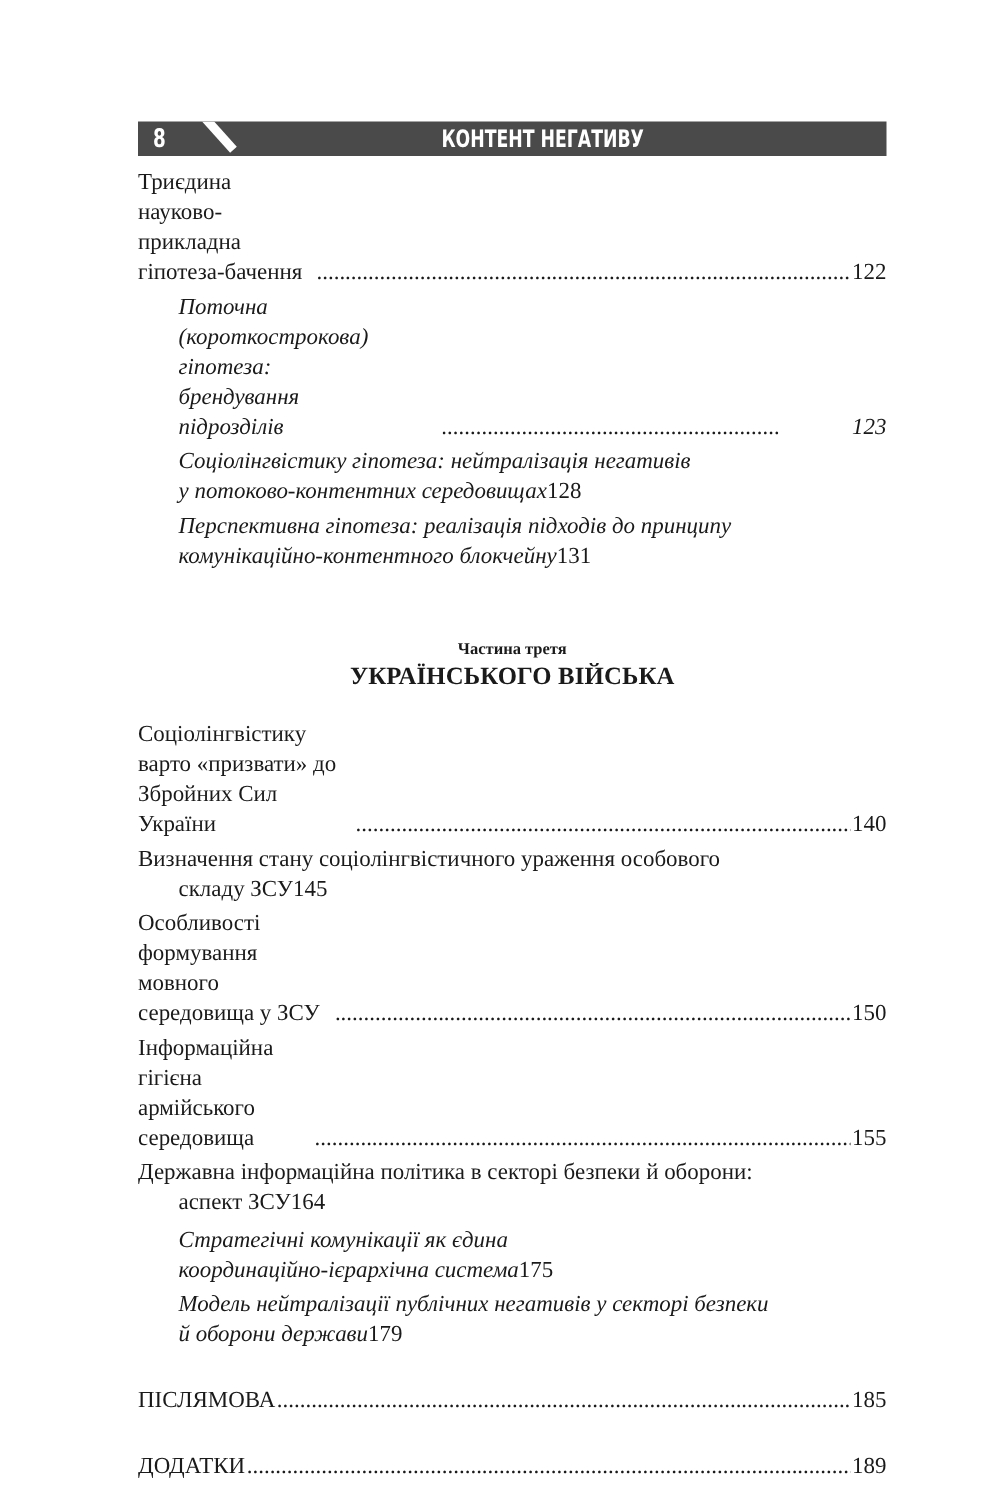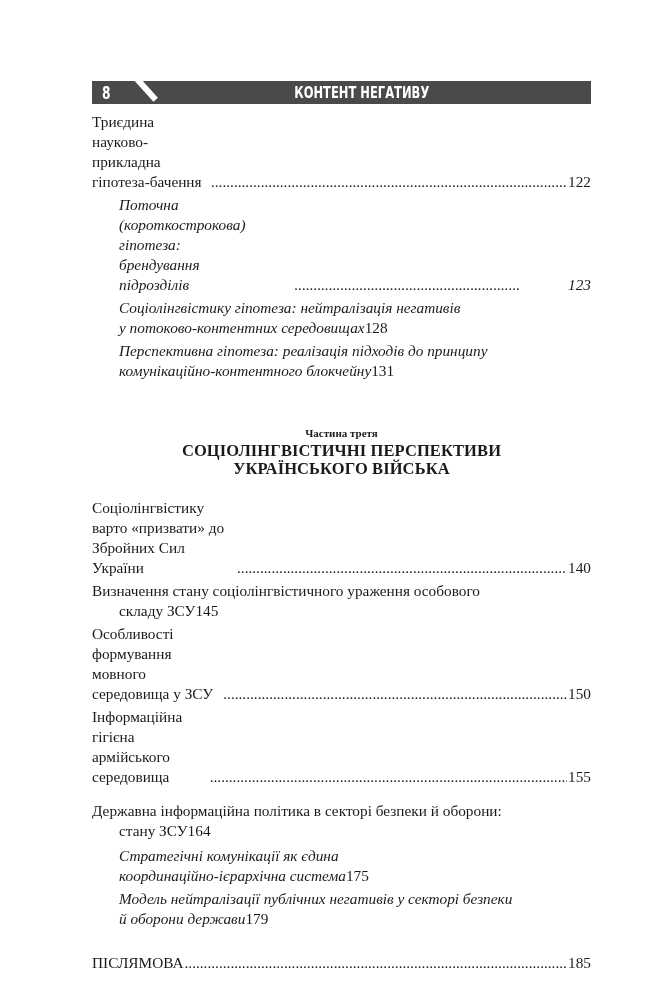--- a/index.html
+++ b/index.html
@@ -177,21 +177,20 @@
       <span class="first">Перспективна гіпотеза: реалізація підходів до принципу</span>
       <div class="lastline">
         <span class="text">комунікаційно-контентного блокчейну</span>
         <span class="leader"></span>
         <span class="num" style="font-style:normal">131</span>
       </div>
     </div>
 
     <div class="part-heading">
       <div class="part-label">Частина третя</div>
-      <div class="part-title">СОЦІОЛІНГВІСТИЧНІ ПЕРСПЕКТИВИ</div>
       <div class="part-title">УКРАЇНСЬКОГО ВІЙСЬКА</div>
     </div>
 
     <div class="entry lvl0" style="margin-top:20px">
       <span class="text">Соціолінгвістику варто «призвати» до Збройних Сил України</span>
       <span class="leader"></span>
       <span class="num">140</span>
     </div>
 
     <div class="multiline lvl0" style="margin-top:3px">
@@ -208,24 +207,24 @@
       <span class="leader"></span>
       <span class="num">150</span>
     </div>
 
     <div class="entry lvl0">
       <span class="text">Інформаційна гігієна армійського середовища</span>
       <span class="leader"></span>
       <span class="num">155</span>
     </div>
 
-    <div class="multiline lvl0" style="margin-top:14px">
+    <div class="multiline lvl0" style="margin-top:3px">
       <span class="first">Державна інформаційна політика в секторі безпеки й оборони:</span>
       <div class="lastline cont0">
-        <span class="text">стану ЗСУ</span>
+        <span class="text">аспект ЗСУ</span>
         <span class="leader"></span>
         <span class="num">164</span>
       </div>
     </div>
 
     <div class="multiline lvl1 italic" style="margin-top:5px">
       <span class="first">Стратегічні комунікації як єдина</span>
       <div class="lastline">
         <span class="text">координаційно-ієрархічна система</span>
         <span class="leader"></span>

